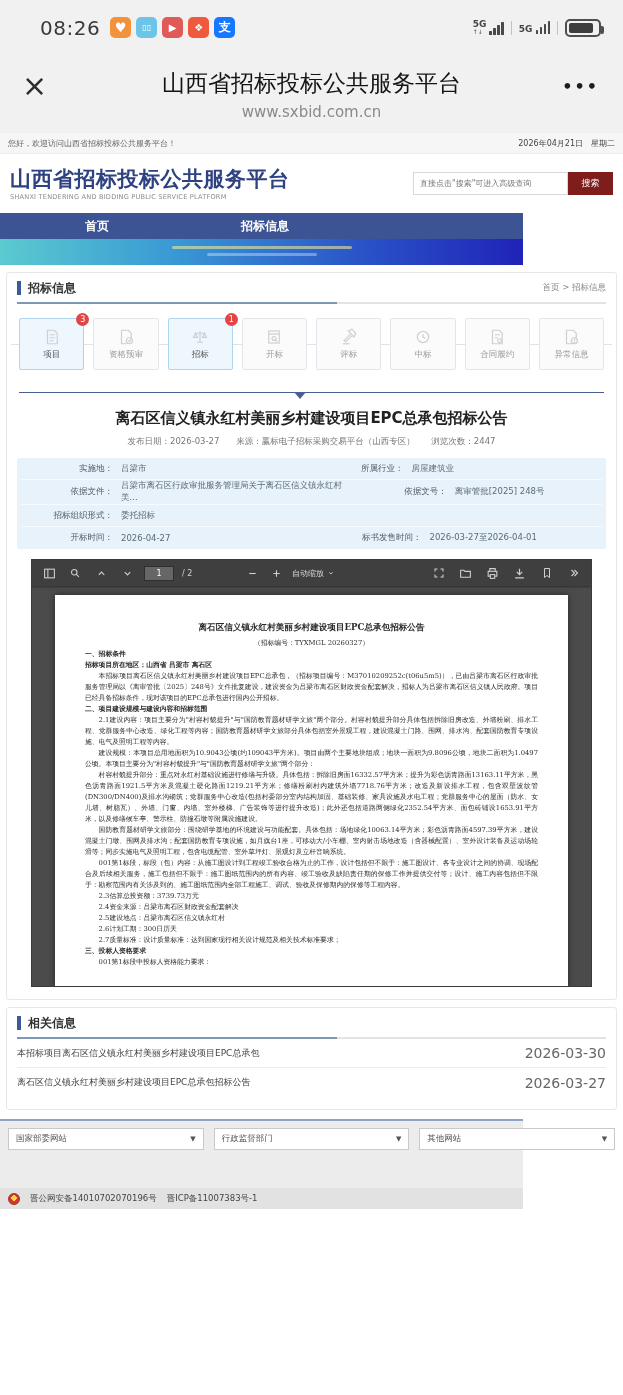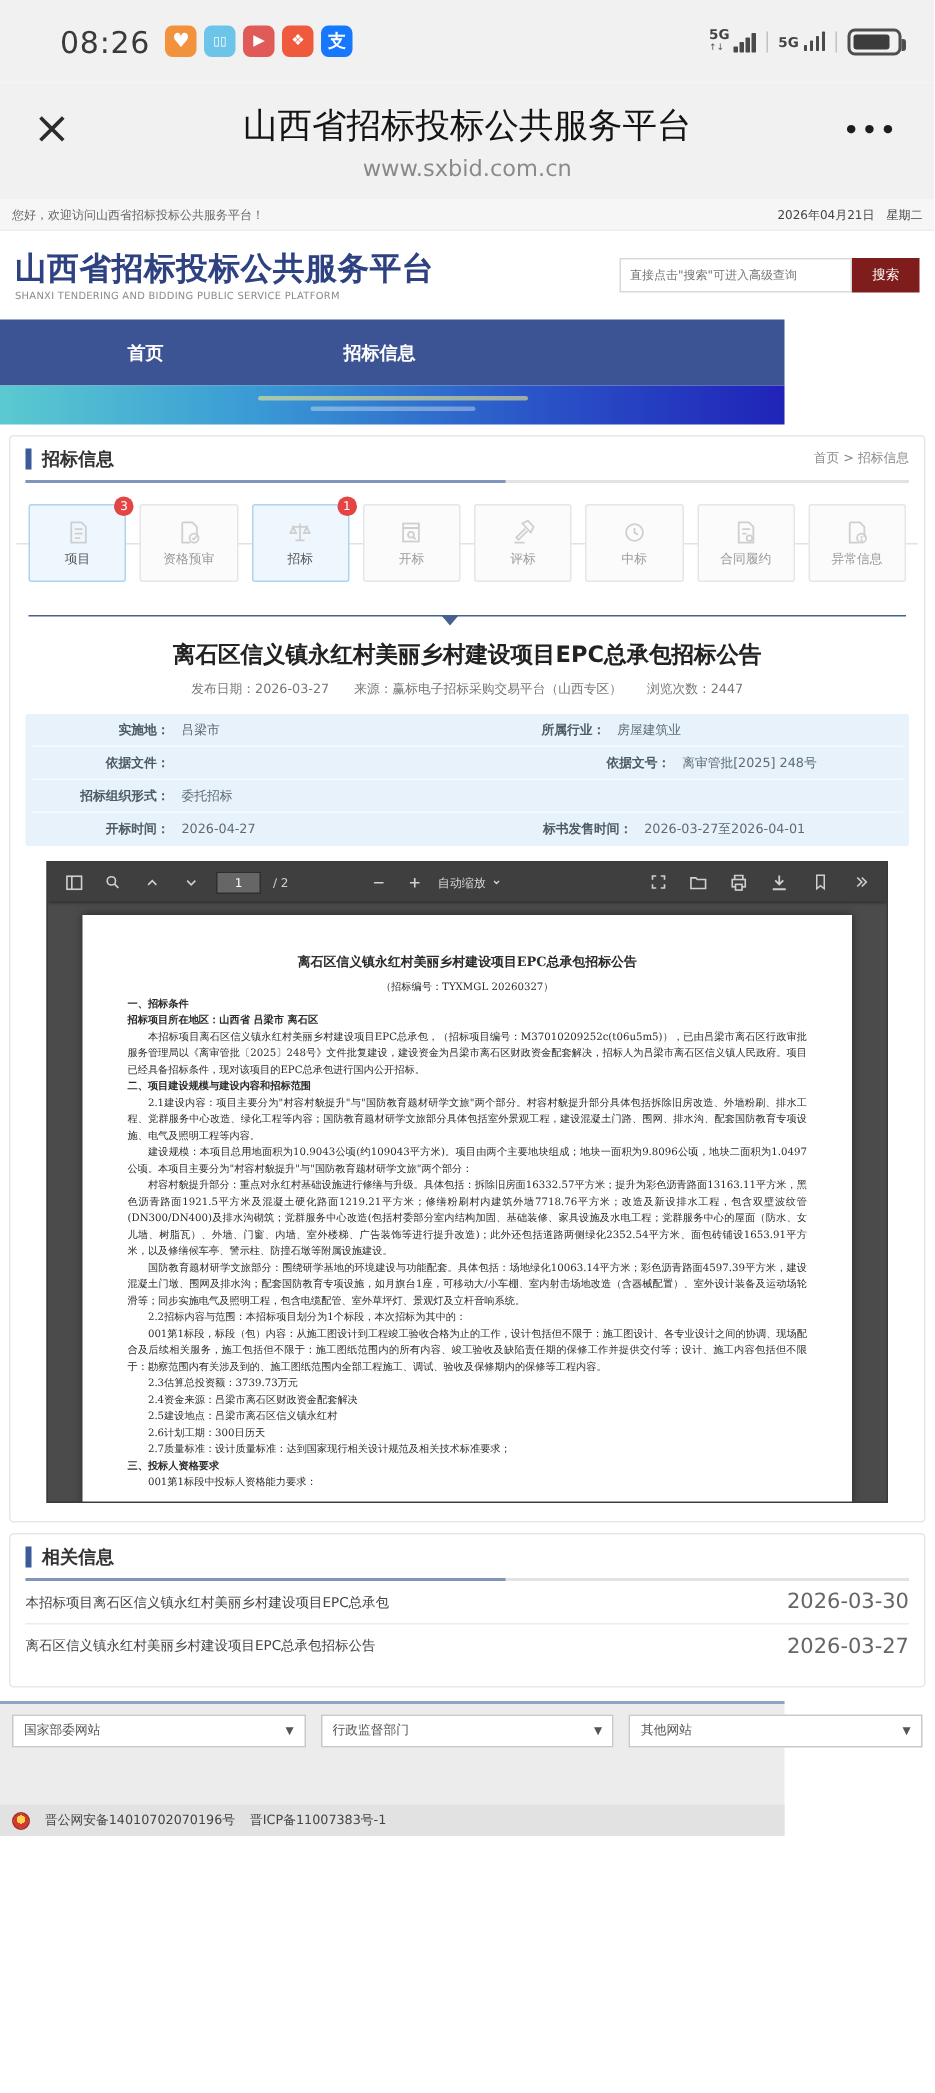--- a/index.html
+++ b/index.html
@@ -36,21 +36,21 @@
 
   
   .site-header { height:59px; background:#fff; display:flex; align-items:center; padding:0 10px; }
   .logo-cn { font-size:21px; font-weight:bold; color:#2e4180; letter-spacing:.5px; line-height:24px; }
   .logo-en { font-size:6.6px; color:#8b8b8b; letter-spacing:.2px; margin-top:2px; }
   .search { margin-left:auto; display:flex; align-items:center; }
   .search input { width:155px; height:23px; border:1px solid #d9d9d9; background:#fff; font-size:8px; color:#999; padding:0 6px; outline:none; font-family:inherit; }
   .search button { height:23px; width:45px; background:#7f1d1d; color:#fff; border:none; font-size:9px; font-family:inherit; }
 
   
-  .site-nav { width:523px; height:44px; background:#3d5494; display:flex; align-items:center; color:#fff; }
+  .site-nav { width:523px; height:26px; background:#3d5494; display:flex; align-items:center; color:#fff;gap:12px; }
   .site-nav span { font-size:12px; font-weight:bold; }
   .nav-home { margin-left:85px; }
   .nav-bid { margin-left:120px; }
   .banner { width:523px; height:26px; background:linear-gradient(90deg,#5bcad0,#3a9bd5 32%,#2a55c8 68%,#2023b8); position:relative; overflow:hidden; }
   .banner .bl1,.banner .bl2 { position:absolute; left:50%; transform:translateX(-50%); height:3px; border-radius:2px; }
   .banner .bl1 { top:7px; width:180px; background:rgba(255,240,140,.55); }
   .banner .bl2 { top:14px; width:110px; background:rgba(255,255,255,.35); }
 
   
   .card { margin:7px 6px 0 6px; background:#fff; border:1px solid #e4e7eb; border-radius:3px; padding:8px 10px 12px 10px; }
@@ -73,21 +73,21 @@
 
   
   .art-title { text-align:center; font-size:15px; font-weight:bold; color:#222; margin-top:16px; }
   .art-meta { text-align:center; font-size:8.5px; color:#777; margin-top:8px; }
   .art-meta span { margin:0 7px; }
 
   .info-table { margin-top:10px; background:#e8f2fb; border-radius:2px; padding:0 4px; }
   .it-row { display:flex; border-bottom:1px solid #f8fbfe; min-height:22px; align-items:center; }
   .it-row:last-child { border-bottom:none; }
   .it-cell { display:flex; flex:1; align-items:center; }
-  .it-label { width:92px; text-align:right; font-size:8.5px; font-weight:bold; color:#4e5b66; flex-shrink:0; }
+  .it-label { width:92px; text-align:right; font-size:8.5px; font-weight:normal; color:#4e5b66; flex-shrink:0; }
   .it-value { font-size:8.5px; color:#5d6a74; padding-left:8px; }
 
   
   .pdf { margin:10px 14px 0 14px; height:428px; background:#4b4b4b; border:1px solid #3a3a3a; overflow:hidden; }
   .pdf-toolbar { height:26px; background:#3f3f3f; display:flex; align-items:center; padding:0 8px; gap:8px; box-shadow:0 1px 2px rgba(0,0,0,.4); }
   .ti { display:flex; align-items:center; justify-content:center; width:18px; height:18px; color:#cfcfcf; }
   .ti svg { display:block; }
   .pg-input { width:30px; height:15px; background:#666; border:1px solid #2e2e2e; color:#fff; font-size:8px; text-align:center; font-family:inherit; }
   .pg-total { font-size:8px; color:#d0d0d0; }
   .zoom-ctl { display:flex; align-items:center; gap:6px; margin:0 auto; }
@@ -311,20 +311,21 @@
             <span class="it-value">吕梁市</span>
           </span>
         <span class="it-cell">
             <span class="it-label">所属行业：</span>
             <span class="it-value">房屋建筑业</span>
           </span>
       </div>
       <div class="it-row">
         <span class="it-cell" style="flex:1.35">
             <span class="it-label">依据文件：</span>
+            <span class="it-value">吕梁市离石区行政审批服务管理局关于离石区信义镇永红村美...</span>
           </span>
         <span class="it-cell">
             <span class="it-label">依据文号：</span>
             <span class="it-value">离审管批[2025] 248号</span>
           </span>
       </div>
       <div class="it-row">
         <span class="it-cell">
             <span class="it-label">招标组织形式：</span>
             <span class="it-value">委托招标</span>
@@ -427,21 +428,20 @@
           <p class="c t">离石区信义镇永红村美丽乡村建设项目EPC总承包招标公告</p>
           <p class="c">（招标编号：TYXMGL 20260327）</p>
           <p class="b">一、招标条件</p>
           <p class="b">招标项目所在地区：山西省 吕梁市 离石区</p>
           <p class="i">本招标项目离石区信义镇永红村美丽乡村建设项目EPC总承包，（招标项目编号：M37010209252c(t06u5m5)），已由吕梁市离石区行政审批服务管理局以《离审管批〔2025〕248号》文件批复建设，建设资金为吕梁市离石区财政资金配套解决，招标人为吕梁市离石区信义镇人民政府。项目已经具备招标条件，现对该项目的EPC总承包进行国内公开招标。</p>
           <p class="b">二、项目建设规模与建设内容和招标范围</p>
           <p class="i">2.1建设内容：项目主要分为"村容村貌提升"与"国防教育题材研学文旅"两个部分。村容村貌提升部分具体包括拆除旧房改造、外墙粉刷、排水工程、党群服务中心改造、绿化工程等内容；国防教育题材研学文旅部分具体包括室外景观工程，建设混凝土门路、围网、排水沟、配套国防教育专项设施、电气及照明工程等内容。</p>
           <p class="i">建设规模：本项目总用地面积为10.9043公顷(约109043平方米)。项目由两个主要地块组成；地块一面积为9.8096公顷，地块二面积为1.0497公顷。本项目主要分为"村容村貌提升"与"国防教育题材研学文旅"两个部分：</p>
           <p class="i">村容村貌提升部分：重点对永红村基础设施进行修缮与升级。具体包括：拆除旧房面16332.57平方米；提升为彩色沥青路面13163.11平方米，黑色沥青路面1921.5平方米及混凝土硬化路面1219.21平方米；修缮粉刷村内建筑外墙7718.76平方米；改造及新设排水工程，包含双壁波纹管(DN300/DN400)及排水沟砌筑；党群服务中心改造(包括村委部分室内结构加固、基础装修、家具设施及水电工程；党群服务中心的屋面（防水、女儿墙、树脂瓦）、外墙、门窗、内墙、室外楼梯、广告装饰等进行提升改造)；此外还包括道路两侧绿化2352.54平方米、面包砖铺设1653.91平方米，以及修缮候车亭、警示柱、防撞石墩等附属设施建设。</p>
           <p class="i">国防教育题材研学文旅部分：围绕研学基地的环境建设与功能配套。具体包括：场地绿化10063.14平方米；彩色沥青路面4597.39平方米，建设混凝土门墩、围网及排水沟；配套国防教育专项设施，如月旗台1座，可移动大/小车棚、室内射击场地改造（含器械配置）、室外设计装备及运动场轮滑等；同步实施电气及照明工程，包含电缆配管、室外草坪灯、景观灯及立杆音响系统。</p>
-          <p class="i">2.2招标内容与范围：本招标项目划分为1个标段，本次招标为其中的：</p>
           <p class="i">001第1标段，标段（包）内容：从施工图设计到工程竣工验收合格为止的工作，设计包括但不限于：施工图设计、各专业设计之间的协调、现场配合及后续相关服务，施工包括但不限于：施工图纸范围内的所有内容、竣工验收及缺陷责任期的保修工作并提供交付等；设计、施工内容包括但不限于：勘察范围内有关涉及到的、施工图纸范围内全部工程施工、调试、验收及保修期内的保修等工程内容。</p>
           <p class="i">2.3估算总投资额：3739.73万元</p>
           <p class="i">2.4资金来源：吕梁市离石区财政资金配套解决</p>
           <p class="i">2.5建设地点：吕梁市离石区信义镇永红村</p>
           <p class="i">2.6计划工期：300日历天</p>
           <p class="i">2.7质量标准：设计质量标准：达到国家现行相关设计规范及相关技术标准要求；</p>
           <p class="b">三、投标人资格要求</p>
           <p class="i">001第1标段中投标人资格能力要求：</p>
 
         </div>

